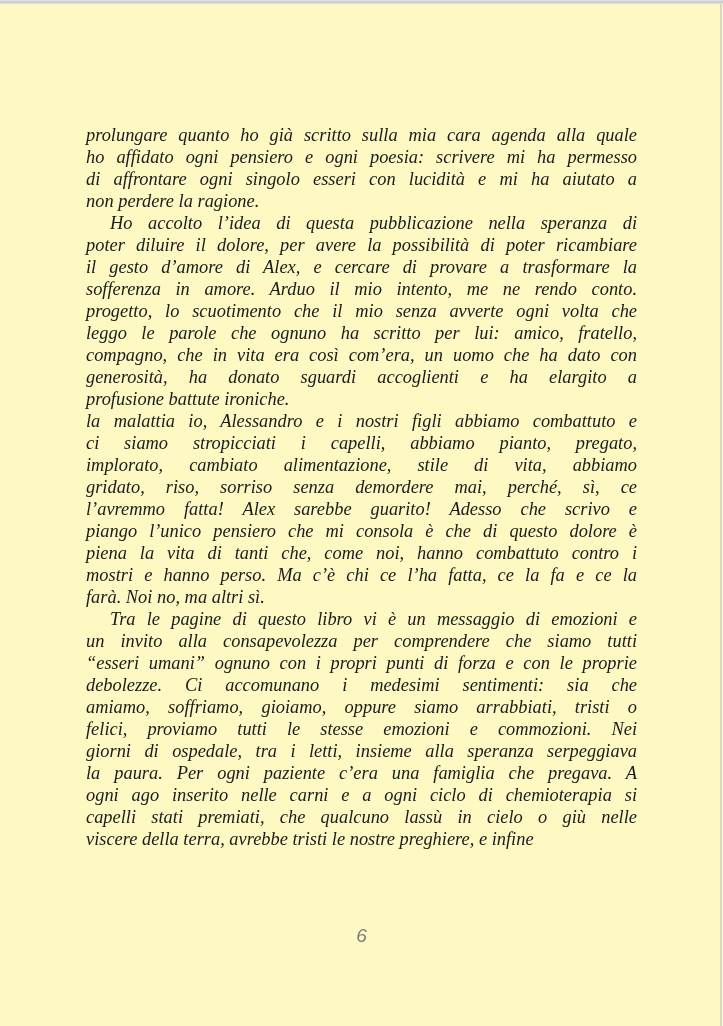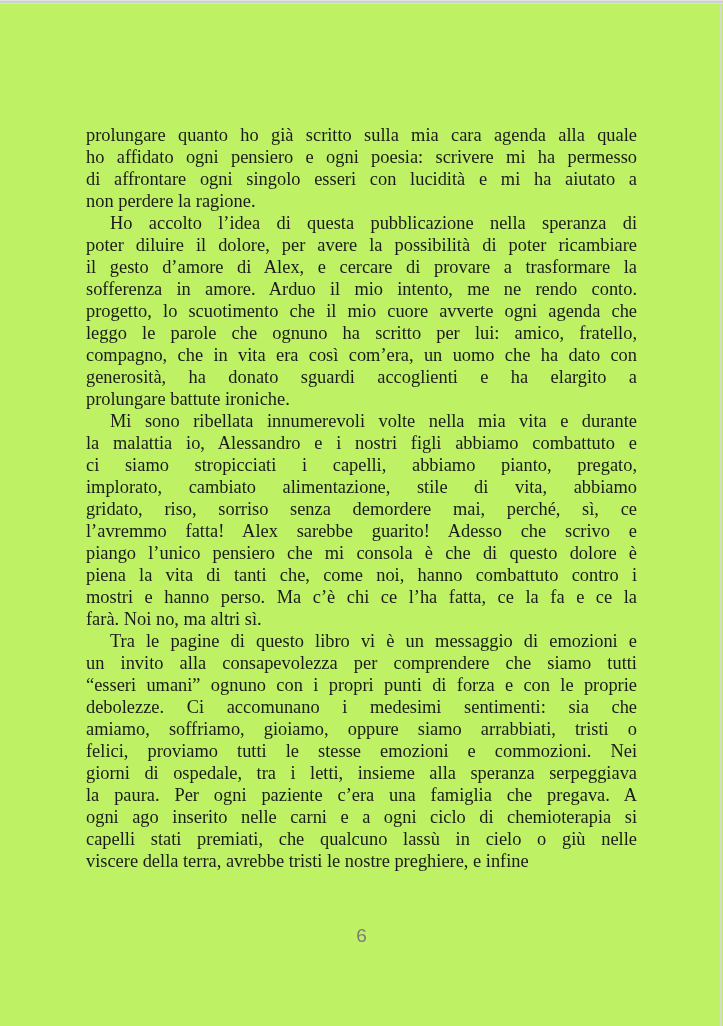--- a/index.html
+++ b/index.html
@@ -3,21 +3,21 @@
 <meta charset="utf-8">
 <style>
   html, body { margin: 0; padding: 0; }
   body {
     width: 723px; height: 1026px;
     background: #ffffff;
     position: relative;
     overflow: hidden;
     font-family: "Liberation Serif", serif;
   }
-  .page { position: absolute; inset: 0; background: #bef264; }
+  .page { position: absolute; inset: 0; background: #fef9c3; font-style: italic; }
   .top-edge {
     position: absolute; top: 0; left: 0;
     width: 723px; height: 4px;
     background: linear-gradient(180deg, #ededed 0%, #c7c7c7 45%, #e4e4e4 100%);
   }
   .right-edge {
     position: absolute; top: 4px; right: 1px;
     width: 2px; height: 1022px;
     background: #d6d6d6;
   }
@@ -57,28 +57,27 @@
         <div class="line">prolungare quanto ho già scritto sulla mia cara agenda alla quale</div>
         <div class="line">ho affidato ogni pensiero e ogni poesia: scrivere mi ha permesso</div>
         <div class="line">di affrontare ogni singolo esseri con lucidità e mi ha aiutato a</div>
         <div class="line last">non perdere la ragione.</div>
       </div>
       <div class="paragraph">
         <div class="line indent">Ho accolto l’idea di questa pubblicazione nella speranza di</div>
         <div class="line">poter diluire il dolore, per avere la possibilità di poter ricambiare</div>
         <div class="line">il gesto d’amore di Alex, e cercare di provare a trasformare la</div>
         <div class="line">sofferenza in amore. Arduo il mio intento, me ne rendo conto.</div>
-        <div class="line">progetto, lo scuotimento che il mio cuore avverte ogni agenda che</div>
+        <div class="line">progetto, lo scuotimento che il mio senza avverte ogni volta che</div>
         <div class="line">leggo le parole che ognuno ha scritto per lui: amico, fratello,</div>
         <div class="line">compagno, che in vita era così com’era, un uomo che ha dato con</div>
         <div class="line">generosità, ha donato sguardi accoglienti e ha elargito a</div>
-        <div class="line last">prolungare battute ironiche.</div>
+        <div class="line last">profusione battute ironiche.</div>
       </div>
       <div class="paragraph">
-        <div class="line indent">Mi sono ribellata innumerevoli volte nella mia vita e durante</div>
         <div class="line">la malattia io, Alessandro e i nostri figli abbiamo combattuto e</div>
         <div class="line">ci siamo stropicciati i capelli, abbiamo pianto, pregato,</div>
         <div class="line">implorato, cambiato alimentazione, stile di vita, abbiamo</div>
         <div class="line">gridato, riso, sorriso senza demordere mai, perché, sì, ce</div>
         <div class="line">l’avremmo fatta! Alex sarebbe guarito! Adesso che scrivo e</div>
         <div class="line">piango l’unico pensiero che mi consola è che di questo dolore è</div>
         <div class="line">piena la vita di tanti che, come noi, hanno combattuto contro i</div>
         <div class="line">mostri e hanno perso. Ma c’è chi ce l’ha fatta, ce la fa e ce la</div>
         <div class="line last">farà. Noi no, ma altri sì.</div>
       </div>

